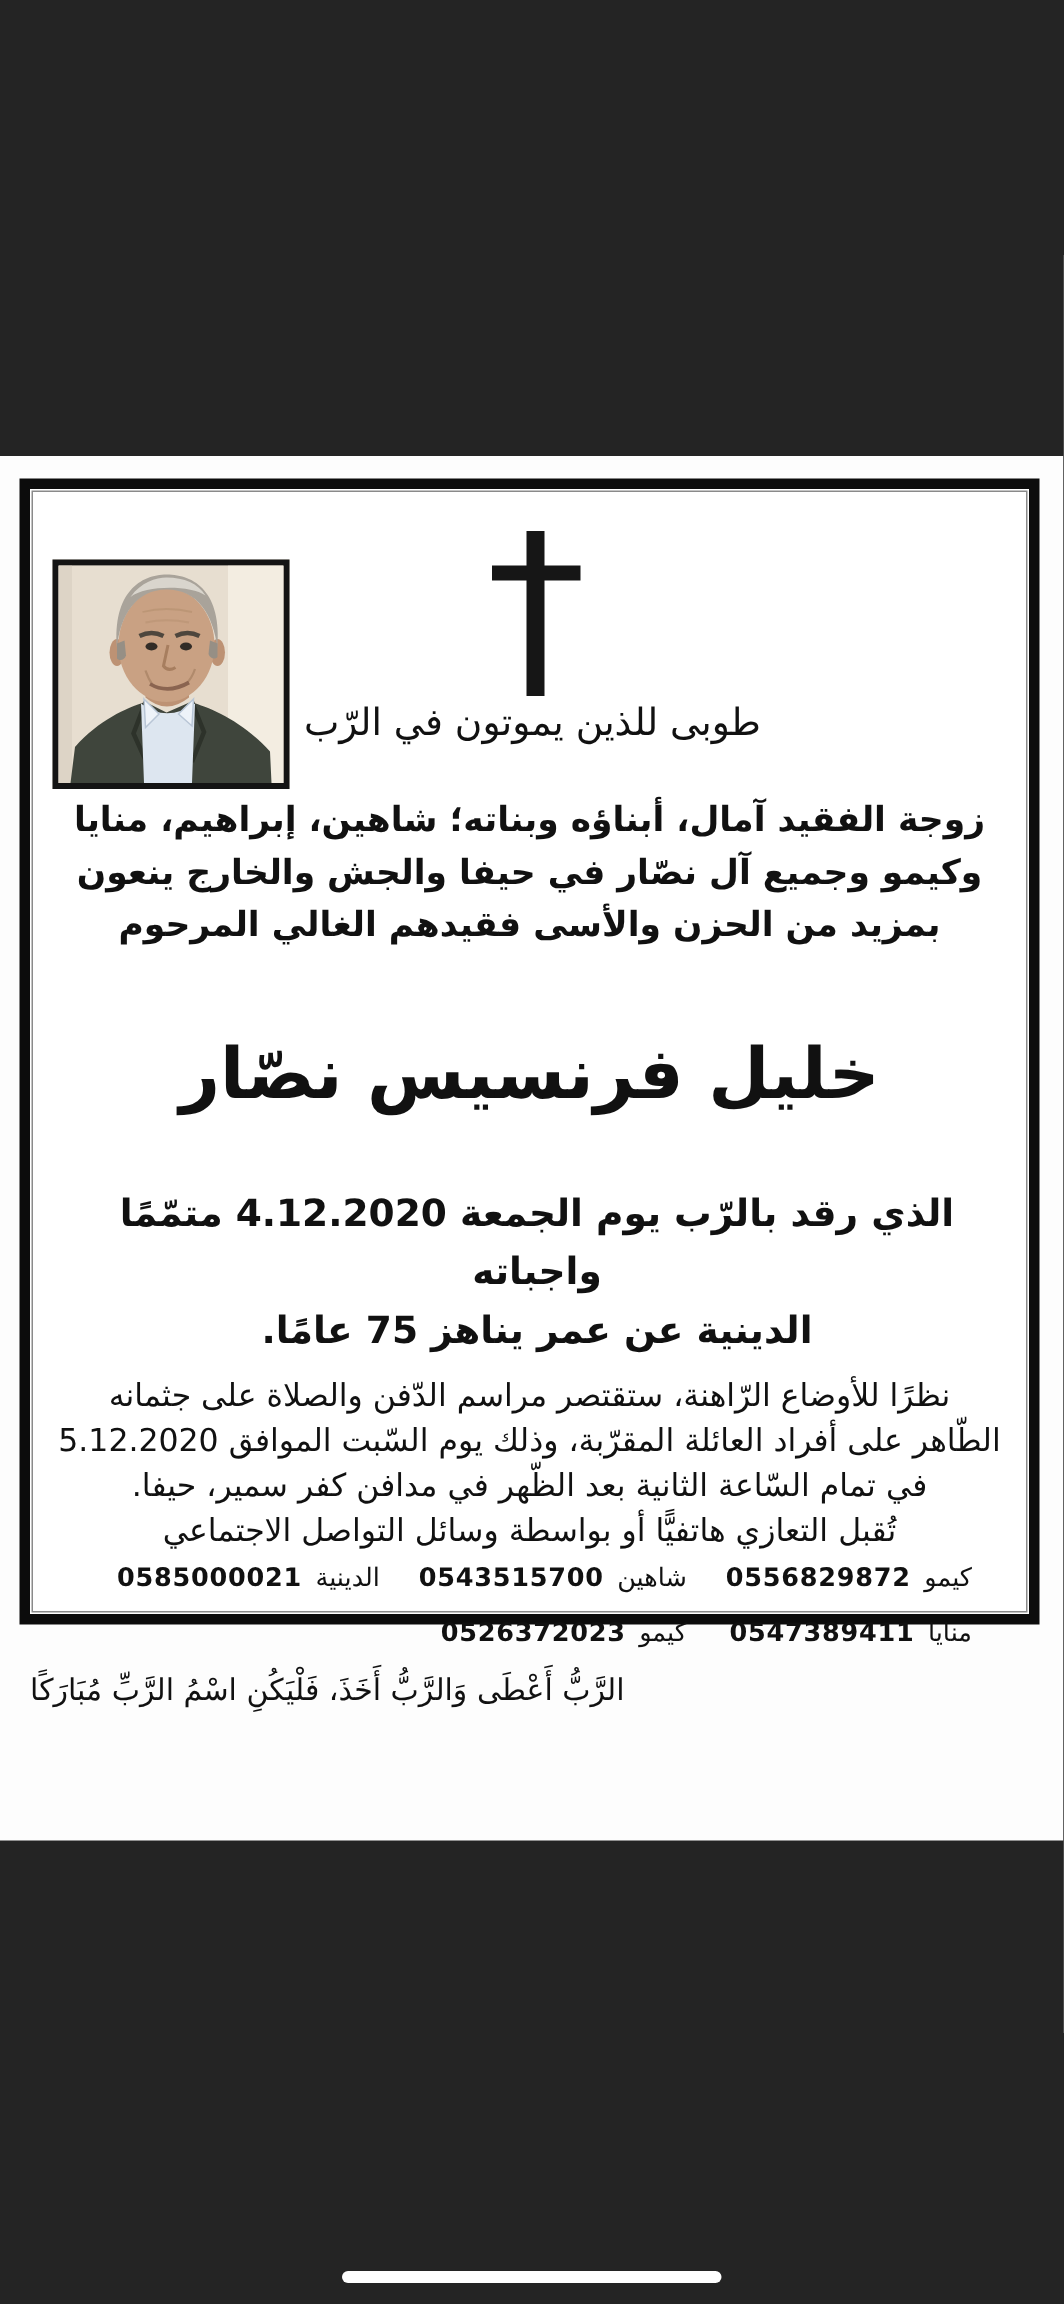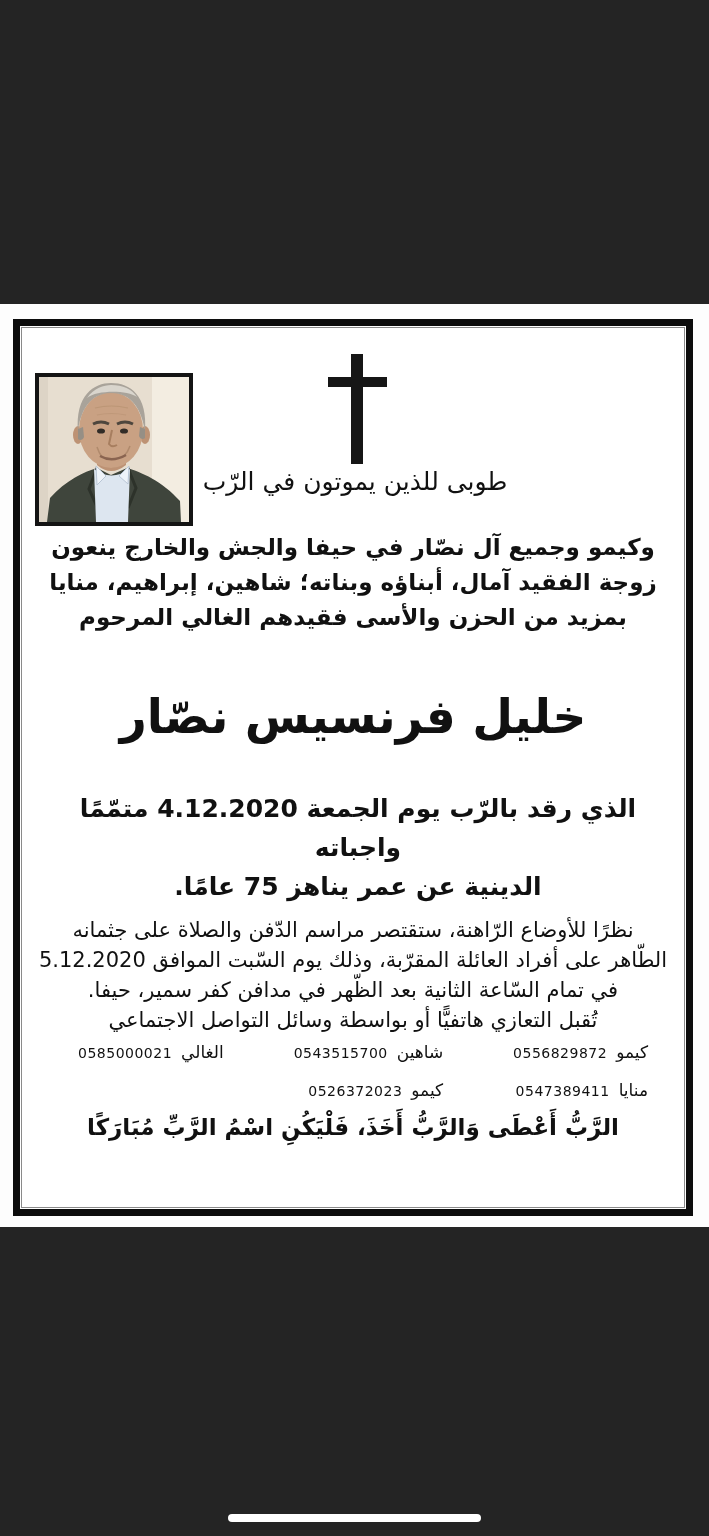--- a/index.html
+++ b/index.html
@@ -6,21 +6,21 @@
   .phone{
     position:relative;width:709px;height:1536px;background:#242424;
     overflow:hidden;font-family:"DejaVu Sans",sans-serif;color:#111;
   }
   
   .page{
     position:absolute;top:304px;left:0;width:709px;height:923px;background:#fdfdfd;
   }
   
   .card{
-    position:absolute;top:15px;left:13px;width:680px;height:897px;
+    position:absolute;top:15px;left:13px;width:680px;height:764px;
     box-sizing:border-box;border:7px solid #0c0c0c;background:#ffffff;
   }
   .card-liner{
     position:absolute;inset:1px;border:1px solid #8a8a8a;pointer-events:none;
   }
   
   .photo{
     position:absolute;left:15px;top:47px;width:150px;height:145px;
     border:4px solid #141414;background:#e7ded0;
   }
@@ -49,24 +49,24 @@
     position:absolute;left:12px;right:12px;top:589px;text-align:center;
     font-size:21px;font-weight:400;line-height:30px;
   }
   .contacts{
     position:absolute;right:38px;left:58px;top:712px;
     display:flex;justify-content:space-between;align-items:flex-start;
   }
   .contact-col{display:flex;flex-direction:column;gap:9px;}
   .contact{display:flex;align-items:baseline;gap:9px;line-height:28px;}
   .contact .cname{font-size:17px;}
-  .contact .cphone{font-size:14px;direction:ltr;unicode-bidi:embed;letter-spacing:.5px;}
+  .contact .cphone{font-size:17px;direction:ltr;unicode-bidi:embed;letter-spacing:.5px;font-weight:bold;}
   .verse-bottom{
-    position:absolute;left:0;right:0;top:788px;text-align:center;
-    font-size:23px;font-weight:700;white-space:nowrap;
+    position:absolute;left:0;right:0;top:788px;text-align:left;
+    font-size:20px;font-weight:400;white-space:nowrap;
   }
   
   .home-indicator{
     position:absolute;left:228px;top:1514px;width:253px;height:8px;
     border-radius:5px;background:#ffffff;
   }
 </style>
 </head>
 <body>
 
@@ -120,22 +120,22 @@
       </div>
 
       <div>
         <div class="cross-v"></div>
         <div class="cross-h"></div>
       </div>
 
       <div class="verse-top">طوبى للذين يموتون في الرّب</div>
 
       <div class="intro">
+        <div>زوجة الفقيد آمال، أبناؤه وبناته؛ شاهين، إبراهيم، منايا</div>
         <div>وكيمو وجميع آل نصّار في حيفا والجش والخارج ينعون</div>
-        <div>زوجة الفقيد آمال، أبناؤه وبناته؛ شاهين، إبراهيم، منايا</div>
         <div>بمزيد من الحزن والأسى فقيدهم الغالي المرحوم</div>
       </div>
 
       <div class="deceased-name">خليل فرنسيس نصّار</div>
 
       <div class="death">
         <div>الذي رقد بالرّب يوم الجمعة 4.12.2020 متمّمًا واجباته</div>
         <div>الدينية عن عمر يناهز 75 عامًا.</div>
       </div>
 
@@ -162,21 +162,21 @@
             <span class="cname">شاهين</span>
             <span class="cphone">0543515700</span>
           </div>
           <div class="contact">
             <span class="cname">كيمو</span>
             <span class="cphone">0526372023</span>
           </div>
         </div>
         <div class="contact-col">
           <div class="contact">
-            <span class="cname">الغالي</span>
+            <span class="cname">الدينية</span>
             <span class="cphone">0585000021</span>
           </div>
         </div>
       </div>
 
       <div class="verse-bottom">الرَّبُّ أَعْطَى وَالرَّبُّ أَخَذَ، فَلْيَكُنِ اسْمُ الرَّبِّ مُبَارَكًا</div>
 
     </div>
   </div>
 

